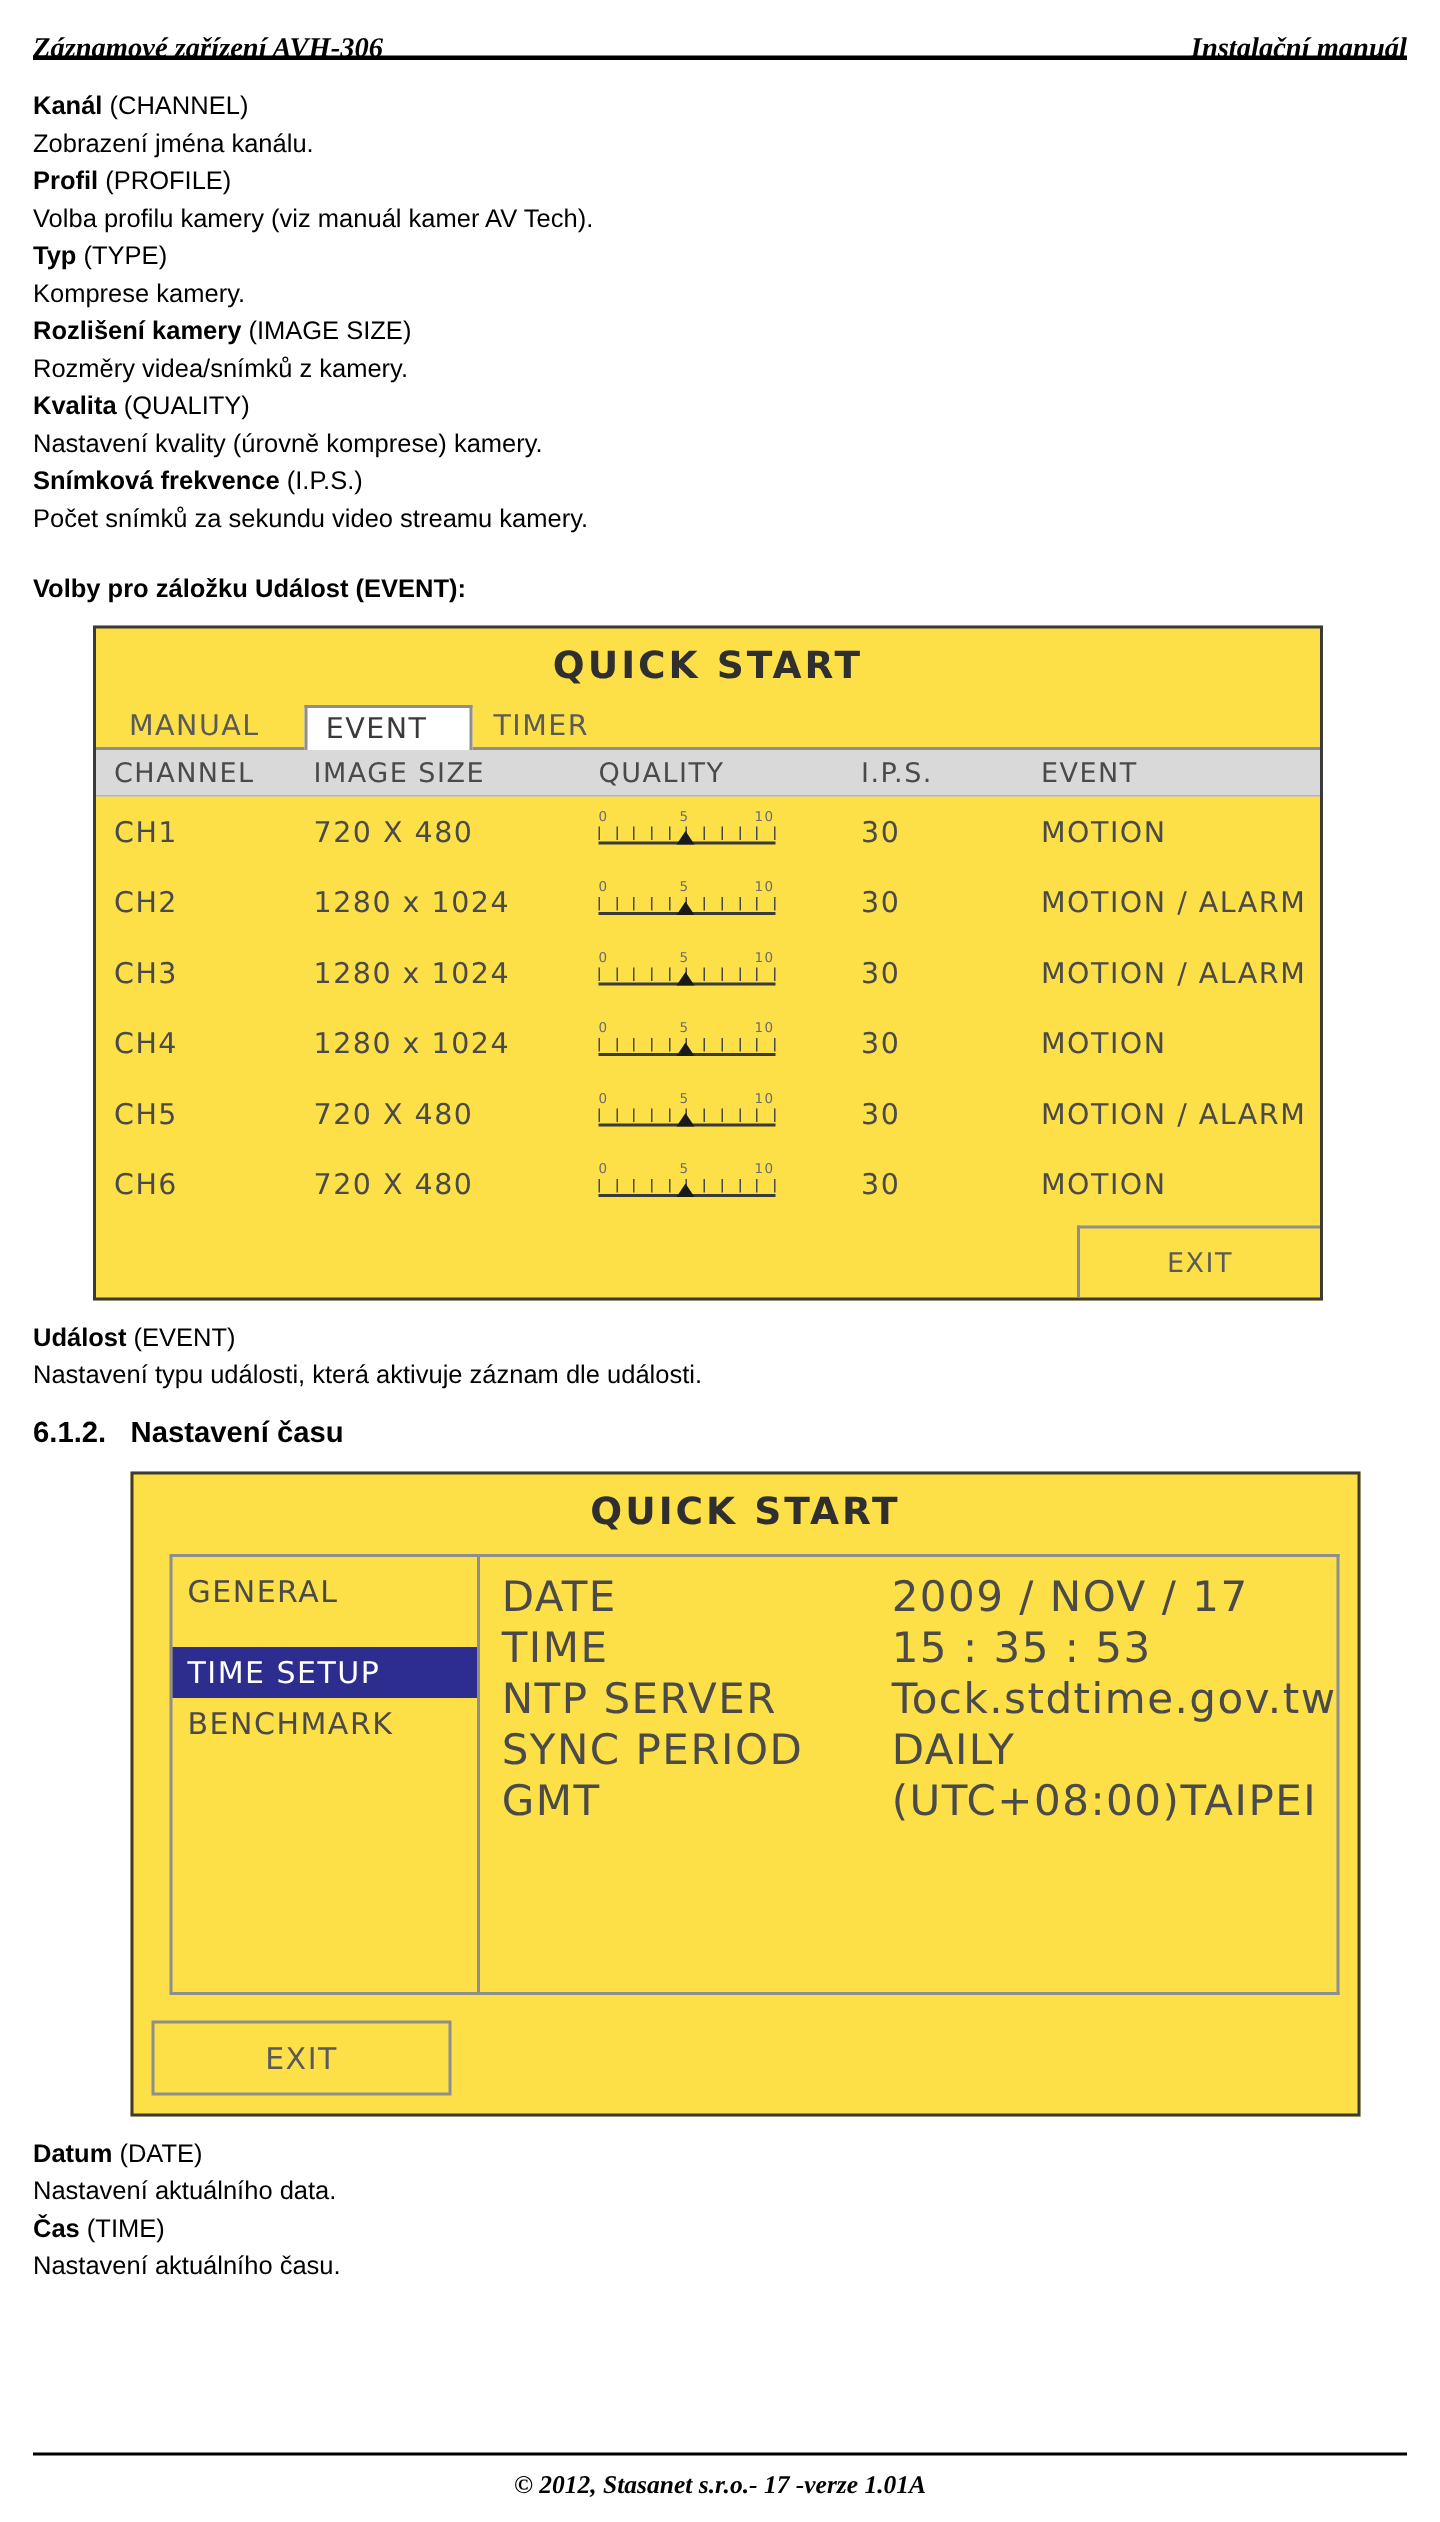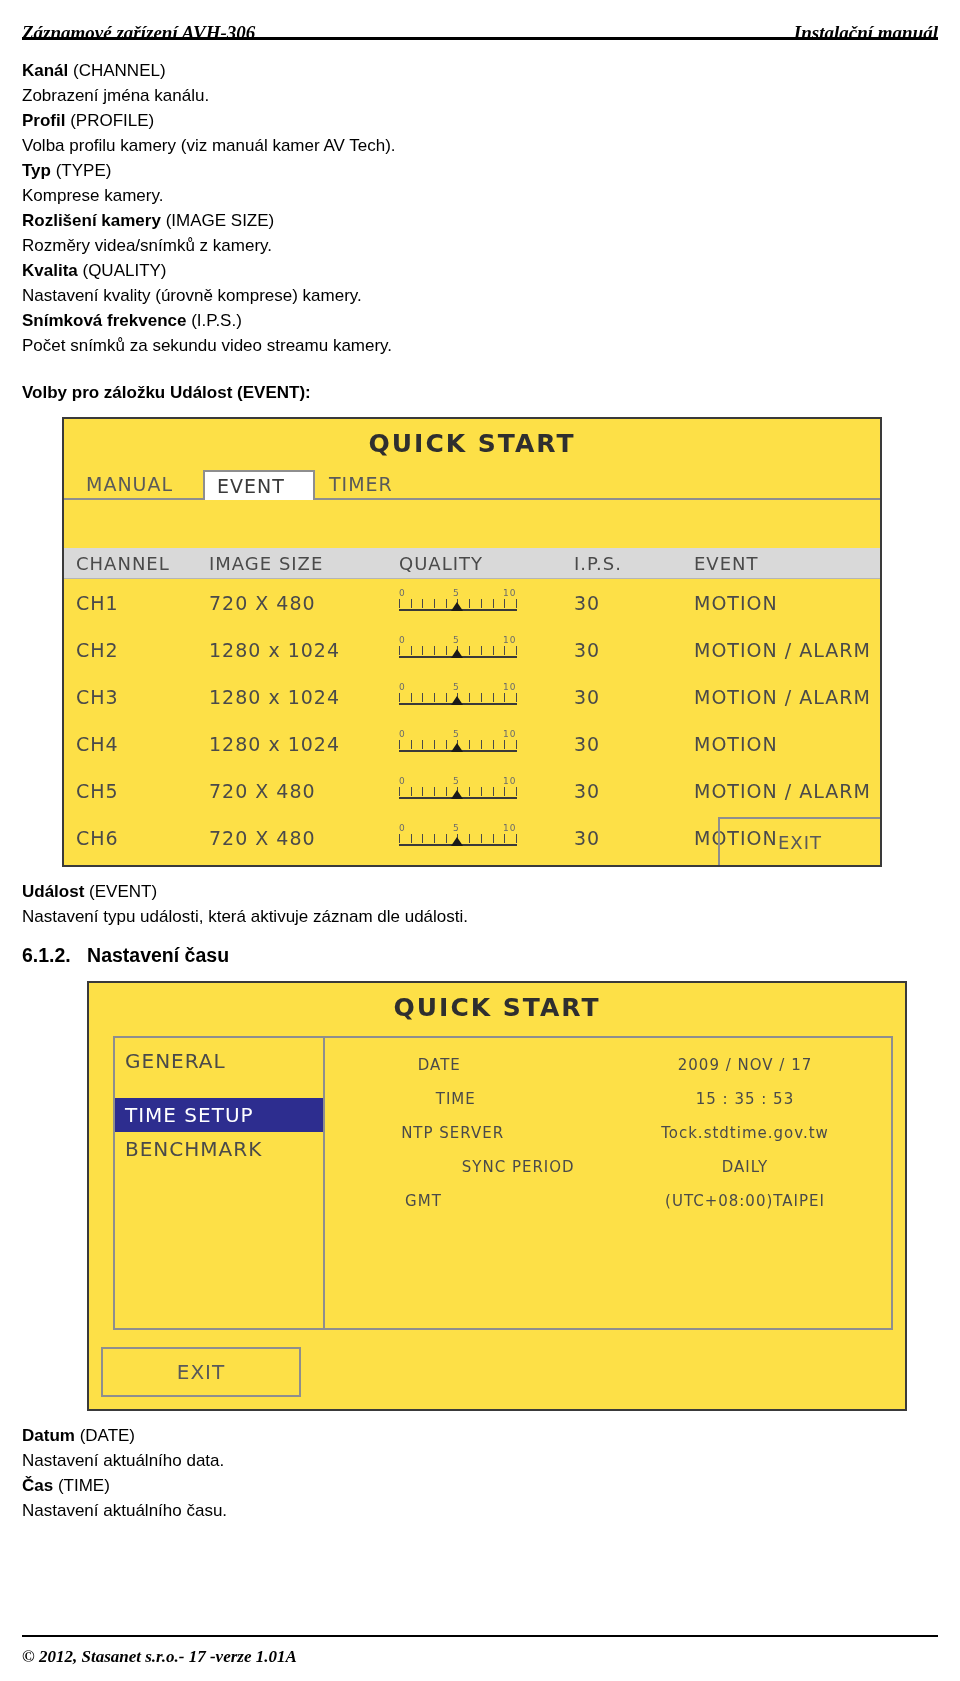--- a/index.html
+++ b/index.html
@@ -118,21 +118,20 @@
   }
   .cols-head {
     display: flex;
     background: #d9d9d9;
     height: 30px;
     align-items: center;
     border-bottom: 1px solid #b5b5b5;
     font-size: 18px;
     letter-spacing: 1px;
     color: #4a4a4a;
-    margin-top: 48px;
   }
   .c-ch   { width: 145px; padding-left: 12px; box-sizing: border-box; }
   .c-size { width: 190px; }
   .c-qual { width: 175px; }
   .c-ips  { width: 120px; }
   .c-evt  { width: 180px; }
   .row {
     display: flex;
     align-items: center;
     height: 47px;
@@ -235,26 +234,25 @@
   }
   .time-right {
     flex: 1;
     border: 2px solid #8e8e8e;
     border-left: none;
     box-sizing: border-box;
     padding: 10px 0 0 14px;
   }
   .field-row {
     display: flex;
-    font-size: 15px;
+    font-size: 28px;
     letter-spacing: 1px;
     color: #4a4a4a;
     line-height: 34px;
     height: 34px;
-    justify-content: center;
   }
   .field-label { width: 260px; }
   .exit-box2 {
     position: absolute;
     left: 12px;
     bottom: 12px;
     width: 196px;
     height: 46px;
     border: 2px solid #8e8e8e;
     display: flex;
@@ -273,21 +271,21 @@
     width: 916px;
     height: 2px;
     background: #000000;
   }
   .footer {
     position: absolute;
     left: 22px;
     bottom: 14px;
     width: 916px;
     display: flex;
-    justify-content: flex-start;
+    justify-content: center;
     font-size: 17px;
     font-family: "Liberation Serif", serif;
     font-style: italic;
     font-weight: bold;
     color: #000000;
   }
   .heading-6 {
     font-size: 19.5px;
     font-weight: bold;
     line-height: 28px;

